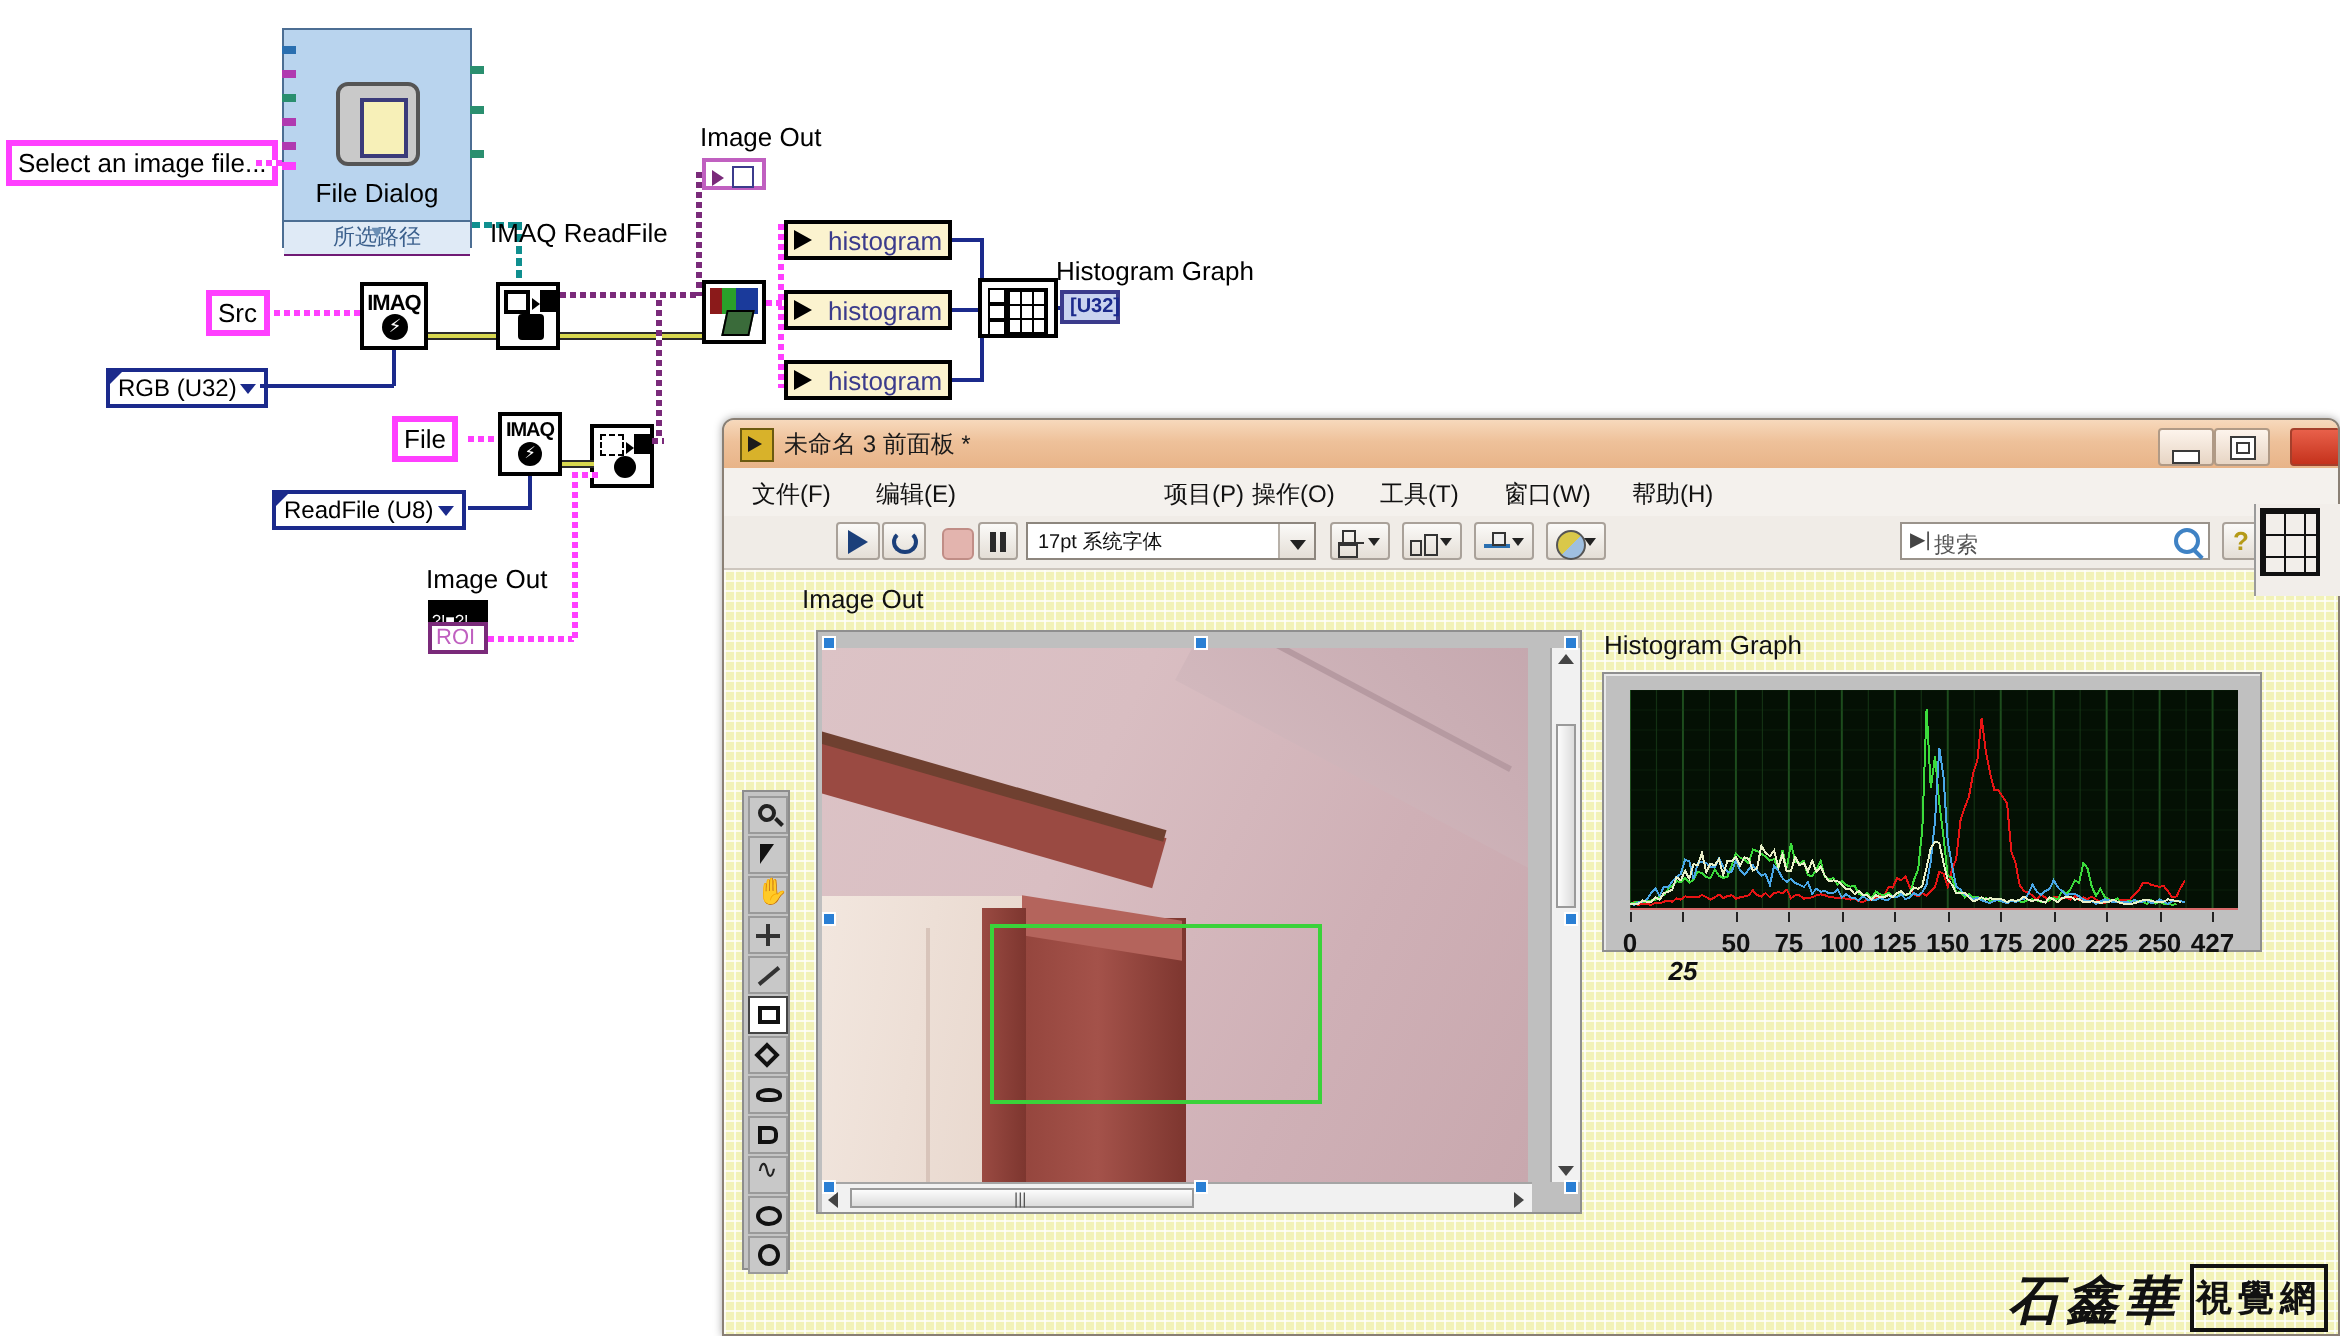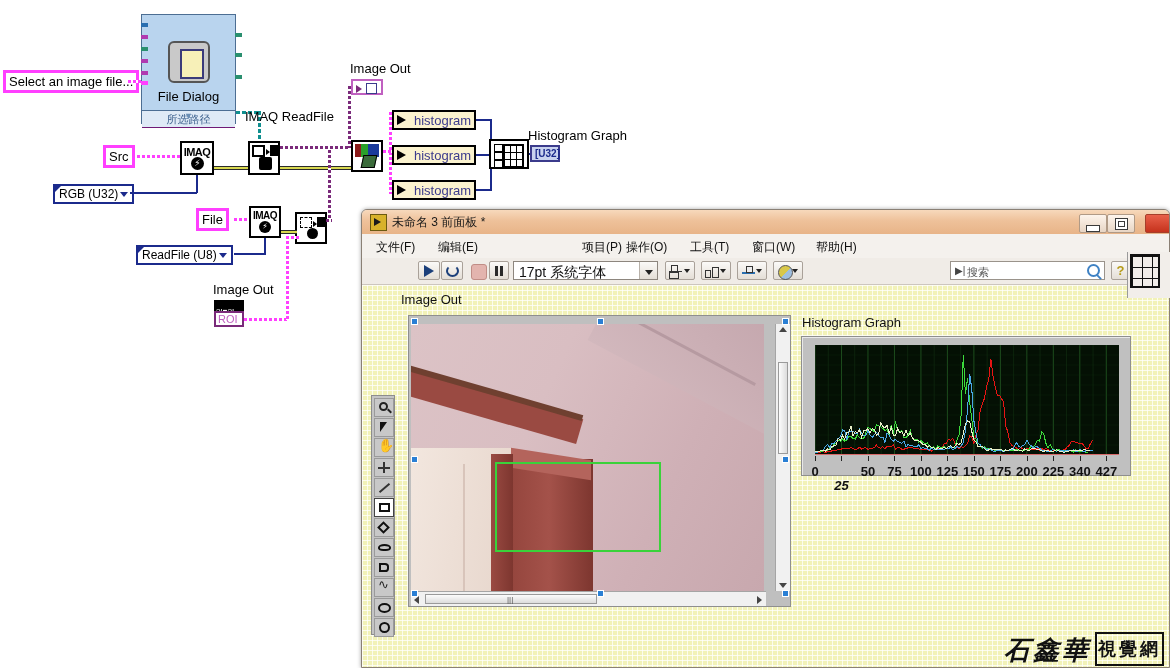--- a/index.html
+++ b/index.html
@@ -86,21 +86,21 @@
   #btn-max i{left:7px;top:3px;width:11px;height:10px;border:1px solid #3a3a3a;background:#fff;}
   #btn-max i:after{content:"";position:absolute;left:2px;top:2px;right:2px;bottom:2px;border:1px solid #3a3a3a;}
 
   #fp-menubar{position:absolute;left:0;top:24px;right:0;height:24px;background:#f4f1ed;border-bottom:1px solid #ddd6ce;}
   .menu-item{position:absolute;top:4px;font-size:12px;color:#111;white-space:nowrap;padding:1px 4px;}
 
   #fp-toolbar{position:absolute;left:0;top:48px;right:0;height:26px;background:#f0ece7;border-bottom:1px solid #cdc6be;}
   .tb-btn{position:absolute;top:3px;height:19px;background:linear-gradient(180deg,#fbfaf8,#e4ded6);
      border:1px solid #a9a199;border-radius:2px;box-sizing:border-box;}
   #font-combo{position:absolute;top:3px;left:151px;width:145px;height:19px;background:#fff;border:1px solid #8d867e;box-sizing:border-box;}
-  #font-combo .txt{position:absolute;left:5px;top:2px;font-size:14px;color:#111;}
+  #font-combo .txt{position:absolute;left:5px;top:2px;font-size:10px;color:#111;}
   #font-combo .arw{position:absolute;right:0;top:0;bottom:0;width:17px;border-left:1px solid #b8b1a9;background:linear-gradient(180deg,#fbfaf8,#e4ded6);}
   #font-combo .arw:after{content:"";position:absolute;left:5px;top:8px;border-left:4px solid transparent;border-right:4px solid transparent;border-top:5px solid #222;}
   #search-box{position:absolute;top:3px;left:588px;width:155px;height:19px;background:#fff;border:1px solid #9a938b;box-sizing:border-box;}
   #search-box .sp{position:absolute;left:4px;top:3px;font-size:10px;color:#444;}
   #search-box .txt{position:absolute;left:16px;top:3px;font-size:11px;color:#555;}
   #search-box .mag{position:absolute;right:4px;top:2px;width:13px;height:13px;border:2px solid #3f82c4;border-radius:50%;box-sizing:border-box;}
   #search-box .mag:after{content:"";position:absolute;right:-4px;bottom:-3px;width:6px;height:2px;background:#3f82c4;transform:rotate(45deg);}
   #help-btn{position:absolute;top:3px;left:749px;width:19px;height:19px;background:linear-gradient(180deg,#fbfaf8,#e4ded6);border:1px solid #a9a199;border-radius:2px;box-sizing:border-box;color:#b59a18;font-size:13px;text-align:center;line-height:17px;font-weight:bold;}
 
   
@@ -545,21 +545,21 @@
     <div class="tl" style="left: -7px; width: 40px; top: 127px;">0</div>
         <div class="tl" style="left: 19.4808px; width: 40px; top: 141px; font-style: italic;">25</div>
         <div class="tl" style="left: 45.9617px; width: 40px; top: 127px;">50</div>
         <div class="tl" style="left: 72.4425px; width: 40px; top: 127px;">75</div>
         <div class="tl" style="left: 98.9233px; width: 40px; top: 127px;">100</div>
         <div class="tl" style="left: 125.404px; width: 40px; top: 127px;">125</div>
         <div class="tl" style="left: 151.885px; width: 40px; top: 127px;">150</div>
         <div class="tl" style="left: 178.366px; width: 40px; top: 127px;">175</div>
         <div class="tl" style="left: 204.847px; width: 40px; top: 127px;">200</div>
         <div class="tl" style="left: 231.328px; width: 40px; top: 127px;">225</div>
-        <div class="tl" style="left: 257.808px; width: 40px; top: 127px;">340</div>
+        <div class="tl" style="left: 257.808px; width: 40px; top: 127px;">250</div>
         <div class="tl" style="left: 284.289px; width: 40px; top: 127px;">427</div>
         <div style="position: absolute; left: 13px; top: 117px; width: 304px; height: 1px; background: rgb(216, 106, 106);"></div>
       </div>
   </div>
 </div>
 
 <div id="edge-panel">
   <div id="edge-grid"></div>
 </div>
 

